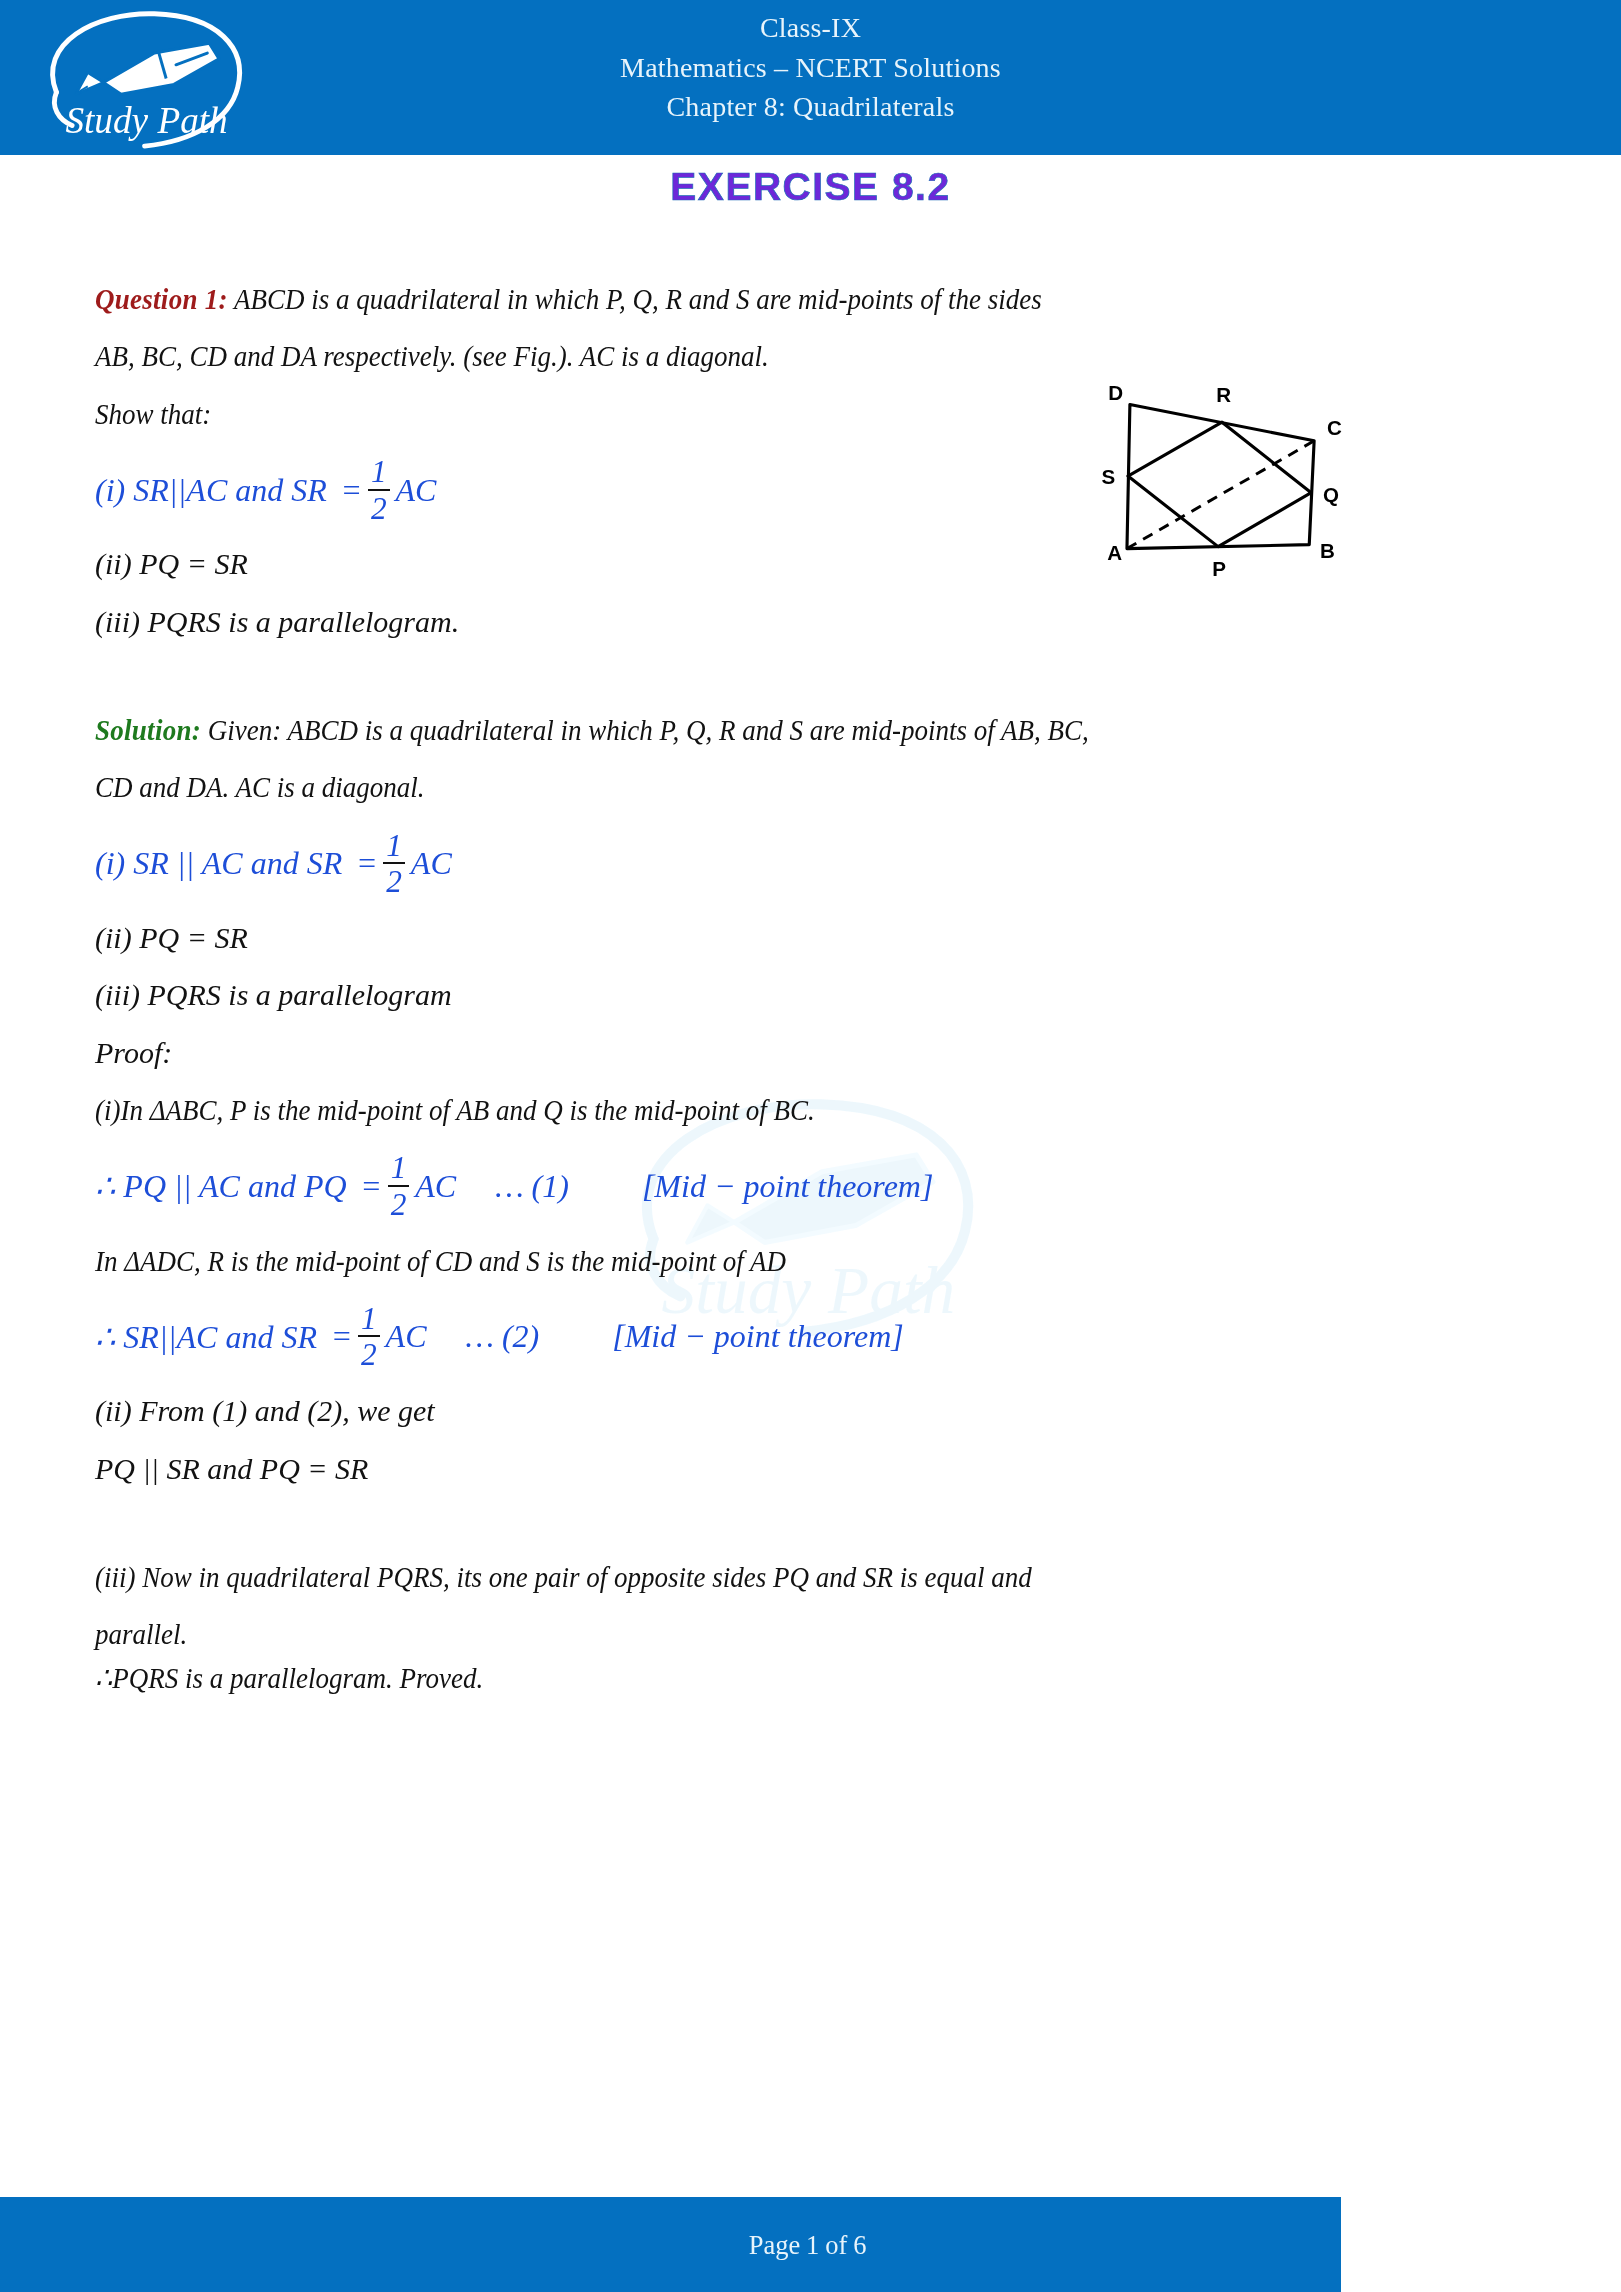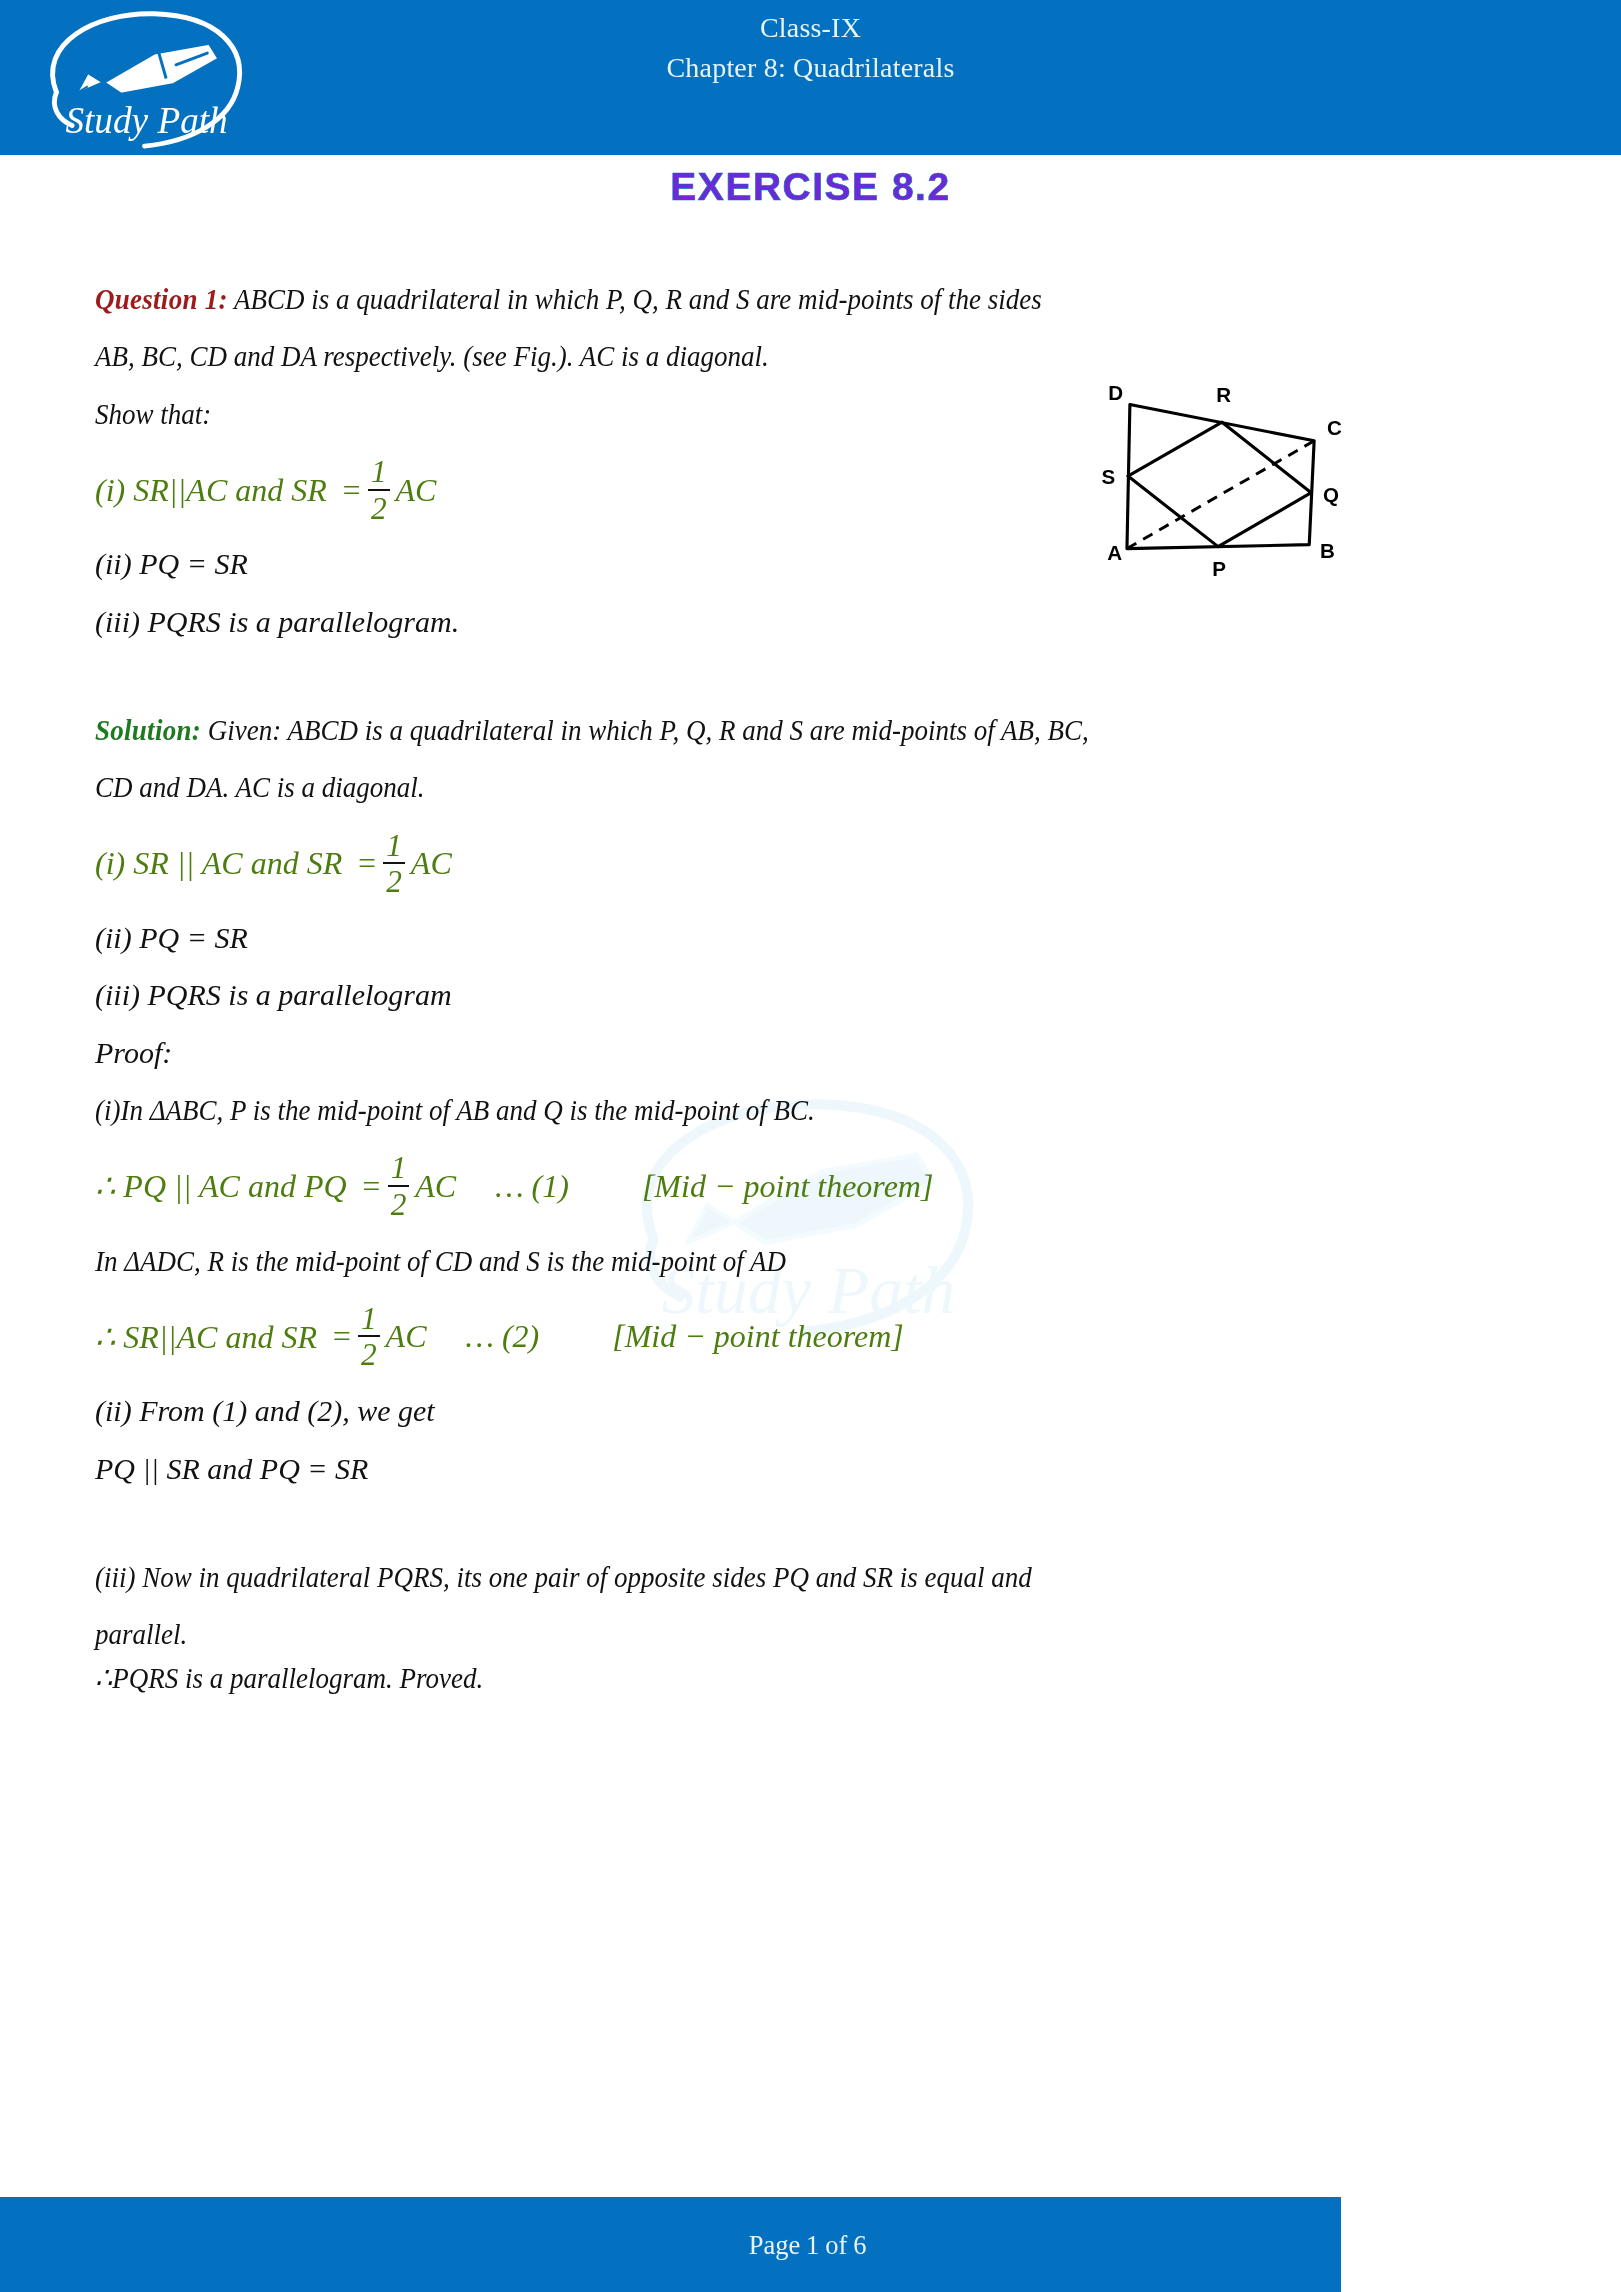--- a/index.html
+++ b/index.html
@@ -135,21 +135,21 @@
     background: #121212;
   }
   .frac .den { padding: 2px 2px 0 2px; }
 
   .math-line {
     display: flex;
     align-items: center;
     flex-wrap: nowrap;
     font-size: 32px;
     font-family: "Liberation Serif", "DejaVu Serif", serif;
-    color: #4d7c0f;
+    color: #1d4ed8;
     margin: 0 0 25.5px 0;
     transform: none;
   }
   .math-line .sp { display: inline-block; }
   .gap-after-eq { width: 13.7px; }
   .big-gap { width: 73px; }
   .mid-gap { width: 39px; }
 
   
   .figure {
@@ -206,20 +206,21 @@
           <path d="M78 80 L50 92 L62 70 Z" fill="#ffffff" stroke="#0470c0" stroke-width="2.5" stroke-linejoin="round"></path>
           <path d="M62 84 L52 90" stroke="#0470c0" stroke-width="2" fill="none"></path>
         </g>
 
         <text x="122" y="132" fill="#ffffff" text-anchor="middle" font-family="'Liberation Serif','DejaVu Serif',serif" font-size="38" font-style="italic">Study Path</text>
       </svg>
     </div>
 
     <div class="header-titles">
       <div class="header-line">Class-IX</div>
+      <div class="header-line">Mathematics – NCERT Solutions</div>
       <div class="header-line">Chapter 8: Quadrilaterals</div>
     </div>
   </div>
 
   <div class="exercise-title">EXERCISE 8.2</div>
 
   <div class="watermark">
     <svg width="421" height="265" viewBox="0 0 250 152">
       <path d="M30 90 C10 40 70 8 130 10 C195 12 225 45 215 85 C207 118 170 140 120 145" fill="none" stroke="#dff2fb" stroke-width="6" stroke-linecap="round"></path>
       <path d="M30 90 C24 105 32 118 46 124" fill="none" stroke="#dff2fb" stroke-width="6" stroke-linecap="round"></path>

